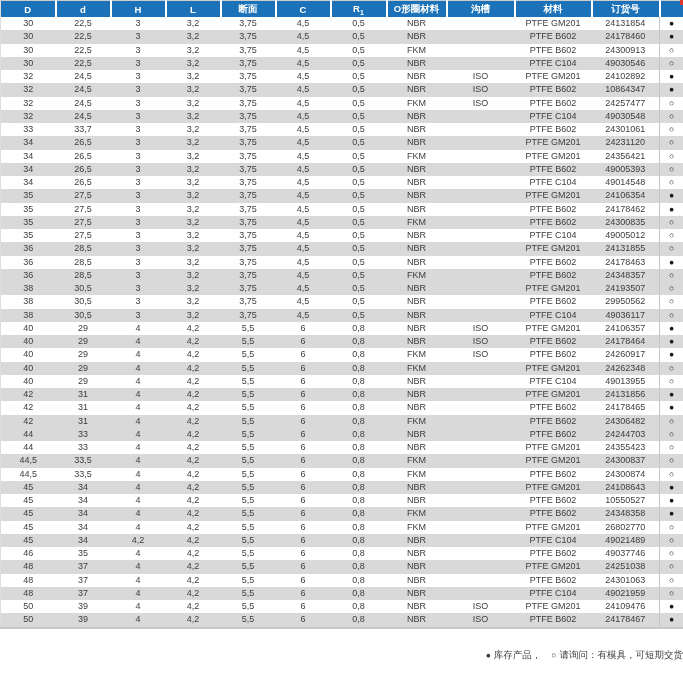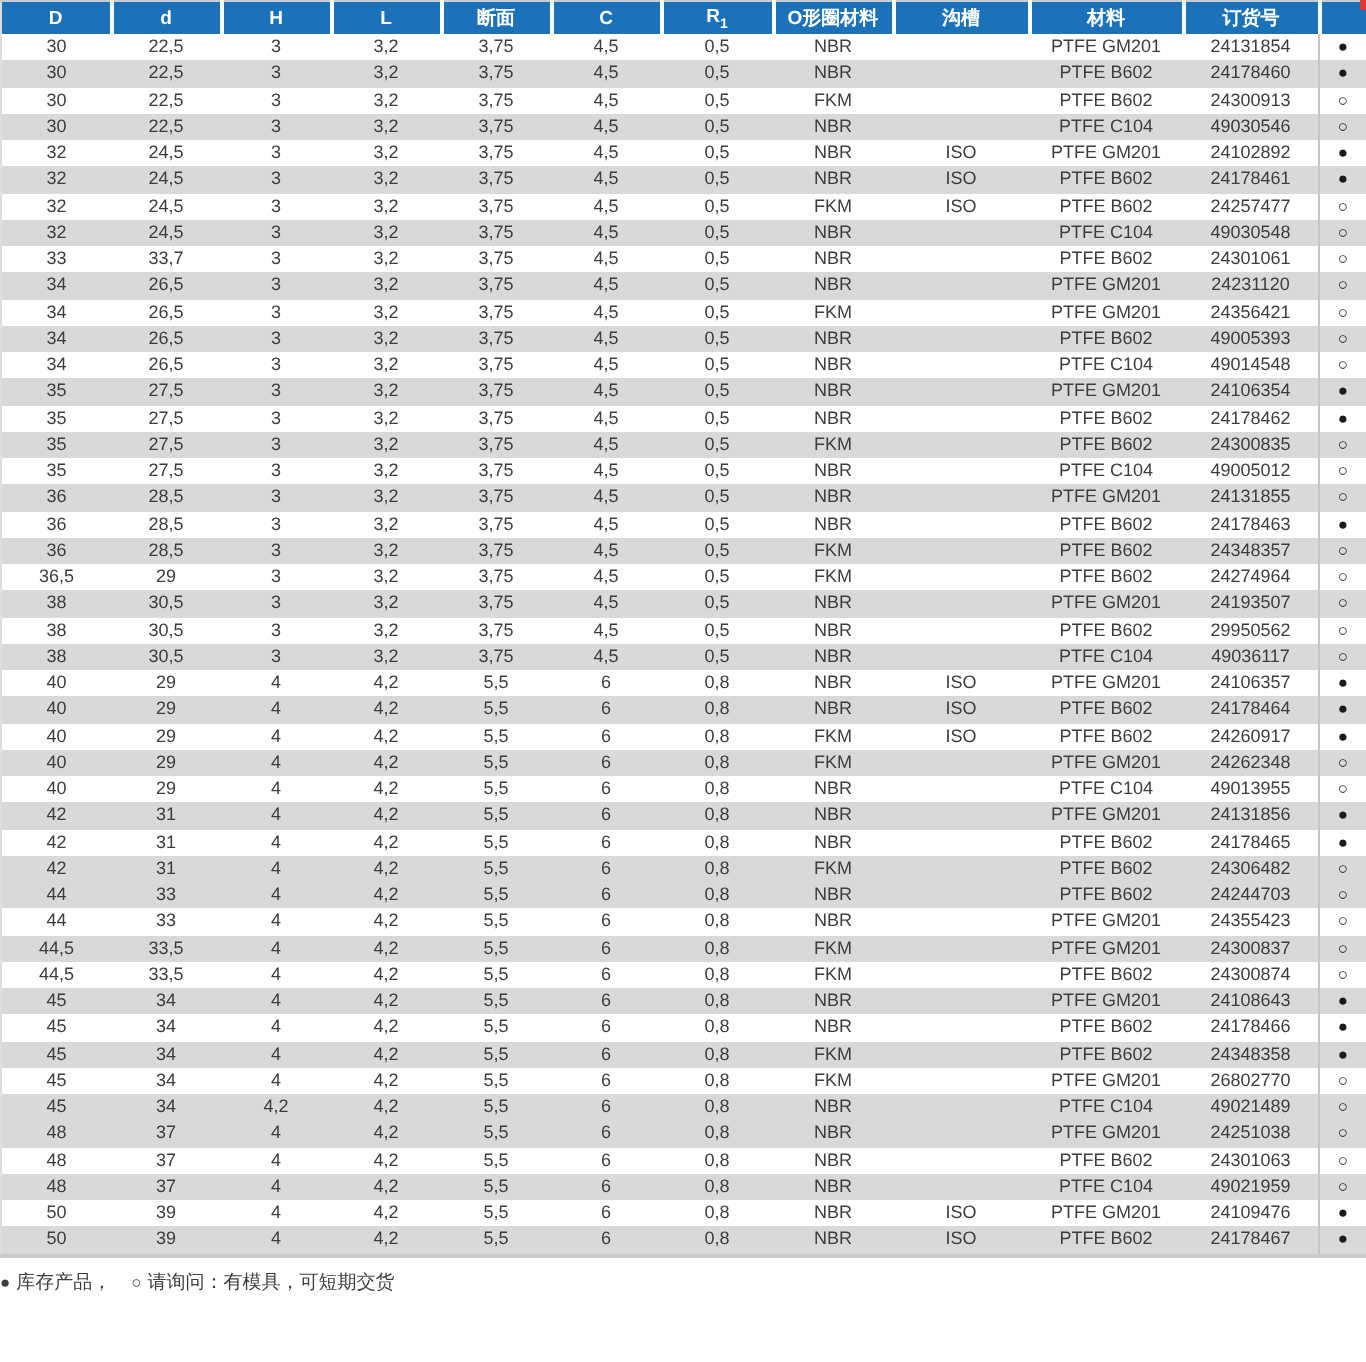--- a/index.html
+++ b/index.html
@@ -50,22 +50,22 @@
     white-space: nowrap;
     overflow: hidden;
   }
   tbody tr.alt { background: var(--row_alt_gray, #d9d9d9); }
   tbody td.stock {
     font-size: 8.5px;
     color: var(--dot_black, #1a1a1a);
     border-left: 1px solid #c6c6c6;
   }
   .legend {
-    margin-top: 6px;
-    text-align: left;
+    margin-top: 20px;
+    text-align: right;
     font-size: 9.5px;
     color: var(--text_dark, #3d3d3d);
     white-space: nowrap;
   }
   .legend .sym { font-size: 8.5px; margin-right: 3px; }
   .legend .gap { margin-right: 10px; }
 </style>
 </head>
 <body>
 
@@ -178,21 +178,21 @@
           <td>32</td>
           <td>24,5</td>
           <td>3</td>
           <td>3,2</td>
           <td>3,75</td>
           <td>4,5</td>
           <td>0,5</td>
           <td>NBR</td>
           <td>ISO</td>
           <td>PTFE B602</td>
-          <td>24178461</td>
+          <td>10864347</td>
           <td class="stock">●</td>
         </tr>
         <tr>
           <td>32</td>
           <td>24,5</td>
           <td>3</td>
           <td>3,2</td>
           <td>3,75</td>
           <td>4,5</td>
           <td>0,5</td>
@@ -377,34 +377,20 @@
           <td>3,2</td>
           <td>3,75</td>
           <td>4,5</td>
           <td>0,5</td>
           <td>FKM</td>
           <td></td>
           <td>PTFE B602</td>
           <td>24348357</td>
           <td class="stock">○</td>
         </tr>
-        <tr>
-          <td>36,5</td>
-          <td>29</td>
-          <td>3</td>
-          <td>3,2</td>
-          <td>3,75</td>
-          <td>4,5</td>
-          <td>0,5</td>
-          <td>FKM</td>
-          <td></td>
-          <td>PTFE B602</td>
-          <td>24274964</td>
-          <td class="stock">○</td>
-        </tr>
         <tr class="alt">
           <td>38</td>
           <td>30,5</td>
           <td>3</td>
           <td>3,2</td>
           <td>3,75</td>
           <td>4,5</td>
           <td>0,5</td>
           <td>NBR</td>
           <td></td>
@@ -626,21 +612,21 @@
           <td>45</td>
           <td>34</td>
           <td>4</td>
           <td>4,2</td>
           <td>5,5</td>
           <td>6</td>
           <td>0,8</td>
           <td>NBR</td>
           <td></td>
           <td>PTFE B602</td>
-          <td>24178466</td>
+          <td>10550527</td>
           <td class="stock">●</td>
         </tr>
         <tr class="alt">
           <td>45</td>
           <td>34</td>
           <td>4</td>
           <td>4,2</td>
           <td>5,5</td>
           <td>6</td>
           <td>0,8</td>
@@ -669,20 +655,34 @@
           <td>34</td>
           <td>4,2</td>
           <td>4,2</td>
           <td>5,5</td>
           <td>6</td>
           <td>0,8</td>
           <td>NBR</td>
           <td></td>
           <td>PTFE C104</td>
           <td>49021489</td>
+          <td class="stock">○</td>
+        </tr>
+        <tr>
+          <td>46</td>
+          <td>35</td>
+          <td>4</td>
+          <td>4,2</td>
+          <td>5,5</td>
+          <td>6</td>
+          <td>0,8</td>
+          <td>NBR</td>
+          <td></td>
+          <td>PTFE B602</td>
+          <td>49037746</td>
           <td class="stock">○</td>
         </tr>
         <tr class="alt">
           <td>48</td>
           <td>37</td>
           <td>4</td>
           <td>4,2</td>
           <td>5,5</td>
           <td>6</td>
           <td>0,8</td>

